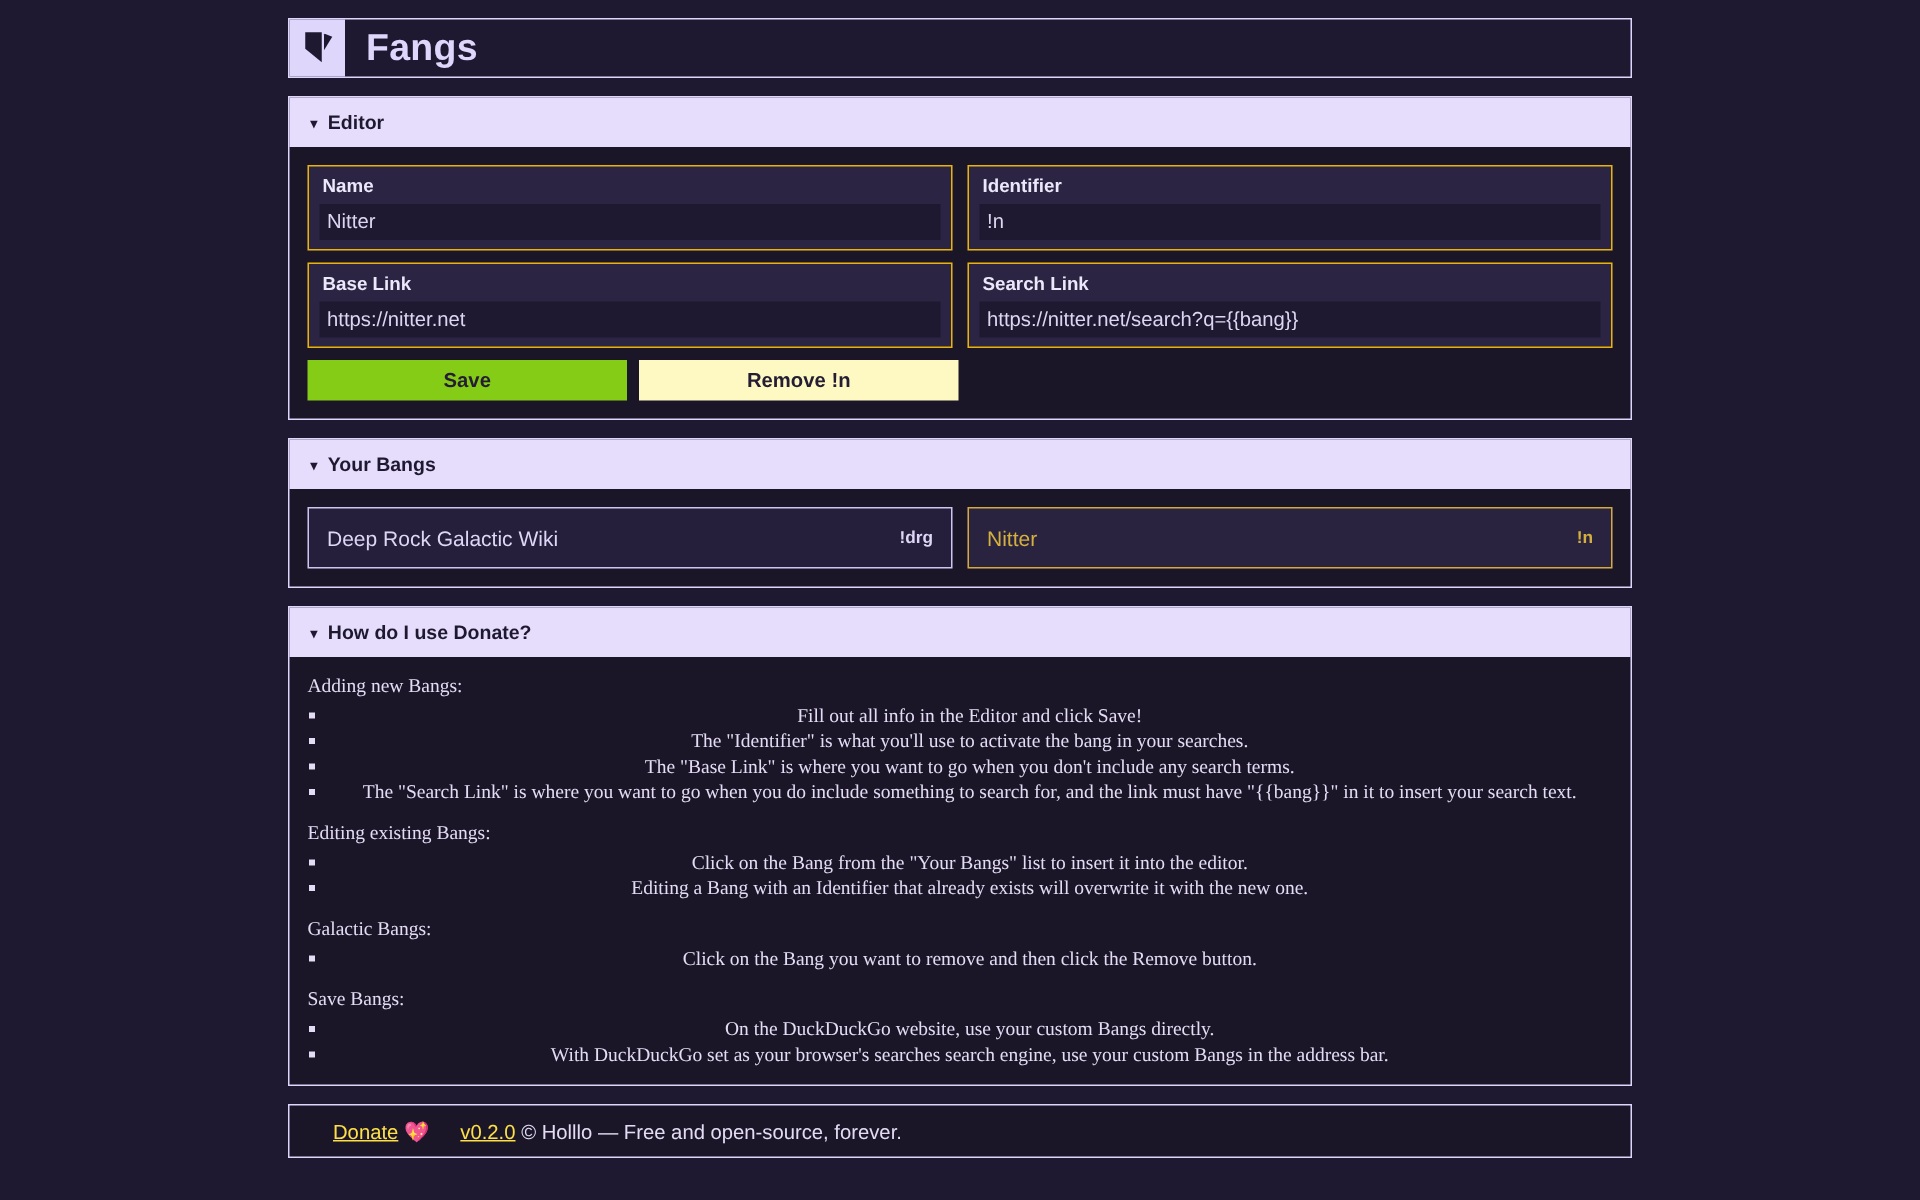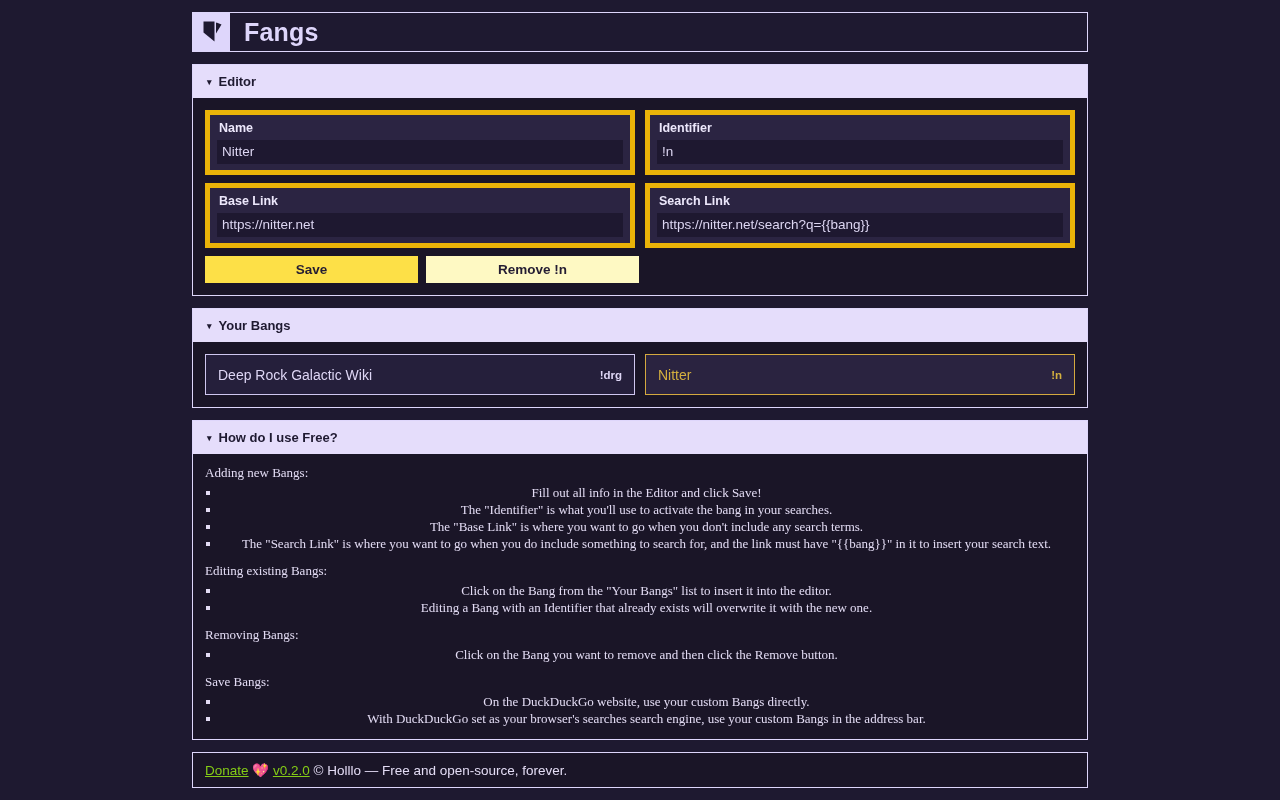--- a/index.html
+++ b/index.html
@@ -79,21 +79,21 @@
   }
   .section-body { padding: 12px; }
 
   
   .field-grid {
     display: grid;
     grid-template-columns: 1fr 1fr;
     gap: 8px 10px;
   }
   .field {
-    border: 5px solid #eab308;
+    border: 1px solid #eab308;
     background: #2b2442;
     padding: 5px 7px 6px 7px;
   }
   .field-label {
     color: #ece7fb;
     font-size: 12.5px;
     font-weight: bold;
     padding: 1px 2px 5px 2px;
   }
   .field-input {
@@ -117,21 +117,21 @@
   .btn {
     font-family: "Liberation Sans", sans-serif;
     font-size: 13.5px;
     font-weight: bold;
     color: #241d33;
     border: none;
     height: 27px;
     cursor: pointer;
     padding: 0 10px;
   }
-  .btn-save { background: #fde047; width: 213px; }
+  .btn-save { background: #84cc16; width: 213px; }
   .btn-remove { background: #fef9c3; width: 213px; }
 
   
   .bang-grid {
     display: grid;
     grid-template-columns: 1fr 1fr;
     gap: 8px 10px;
   }
   .bang-item {
     border: 1px solid #cfc6ef;
@@ -180,22 +180,23 @@
 
   
   .footer {
     border: 1px solid #ded6fb;
     background: #1a1527;
     padding: 9px 12px;
     font-size: 13.5px;
     color: #e3dcf4;
   }
   .footer a {
-    color: #84cc16;
+    color: #fde047;
     text-decoration: underline;
+    margin-left: 17px;
   }
 </style>
 </head>
 <body>
 
 <div id="app">
   <div class="container">
 
     <div class="titlebar">
       <div class="logo-box">
@@ -261,21 +262,21 @@
             <span class="bang-id">!n</span>
           </div>
 
         </div>
       </div>
     </div>
 
     <div class="section">
       <div class="section-header">
         <span class="caret">▾</span>
-        <span>How do I use Free?</span>
+        <span>How do I use Donate?</span>
       </div>
       <div class="help-body">
 
         <div class="help-group">
           <div class="help-heading">Adding new Bangs:</div>
           <ul class="help-list">
             <li>Fill out all info in the Editor and click Save!</li>
             <li>The "Identifier" is what you'll use to activate the bang in your searches.</li>
             <li>The "Base Link" is where you want to go when you don't include any search terms.</li>
             <li>The "Search Link" is where you want to go when you do include something to search for, and the link must have "{{bang}}" in it to insert your search text.</li>
@@ -284,21 +285,21 @@
 
         <div class="help-group">
           <div class="help-heading">Editing existing Bangs:</div>
           <ul class="help-list">
             <li>Click on the Bang from the "Your Bangs" list to insert it into the editor.</li>
             <li>Editing a Bang with an Identifier that already exists will overwrite it with the new one.</li>
           </ul>
         </div>
 
         <div class="help-group">
-          <div class="help-heading">Removing Bangs:</div>
+          <div class="help-heading">Galactic Bangs:</div>
           <ul class="help-list">
             <li>Click on the Bang you want to remove and then click the Remove button.</li>
           </ul>
         </div>
 
         <div class="help-group">
           <div class="help-heading">Save Bangs:</div>
           <ul class="help-list">
             <li>On the DuckDuckGo website, use your custom Bangs directly.</li>
             <li>With DuckDuckGo set as your browser's searches search engine, use your custom Bangs in the address bar.</li>

